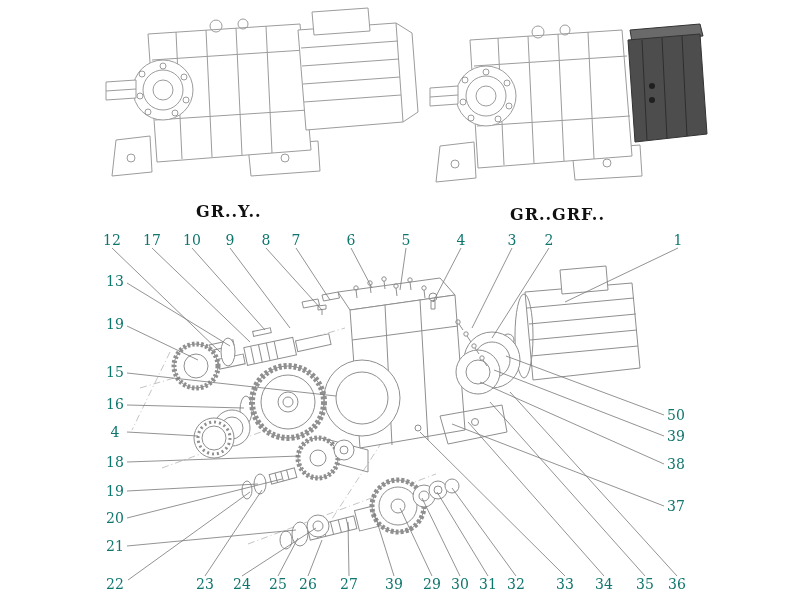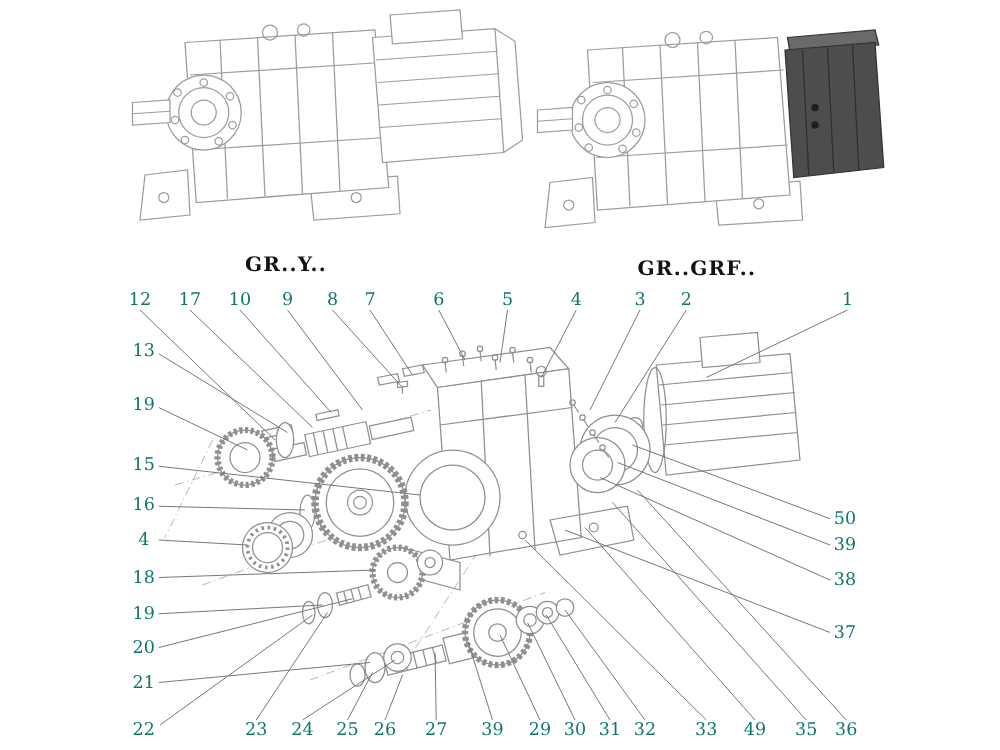--- a/index.html
+++ b/index.html
@@ -346,21 +346,21 @@
   <div class="callout" style="left:242px; top:584px">24</div>
   <div class="callout" style="left:278px; top:584px">25</div>
   <div class="callout" style="left:308px; top:584px">26</div>
   <div class="callout" style="left:349px; top:584px">27</div>
   <div class="callout" style="left:394px; top:584px">39</div>
   <div class="callout" style="left:432px; top:584px">29</div>
   <div class="callout" style="left:460px; top:584px">30</div>
   <div class="callout" style="left:488px; top:584px">31</div>
   <div class="callout" style="left:516px; top:584px">32</div>
   <div class="callout" style="left:565px; top:584px">33</div>
-  <div class="callout" style="left:604px; top:584px">49</div>
+  <div class="callout" style="left:604px; top:584px">34</div>
   <div class="callout" style="left:645px; top:584px">35</div>
   <div class="callout" style="left:677px; top:584px">36</div>
   <div class="callout" style="left:676px; top:506px">37</div>
   <div class="callout" style="left:676px; top:464px">38</div>
   <div class="callout" style="left:676px; top:436px">39</div>
   <div class="callout" style="left:676px; top:415px">50</div>
 
 </div>
 
 </body></html>

